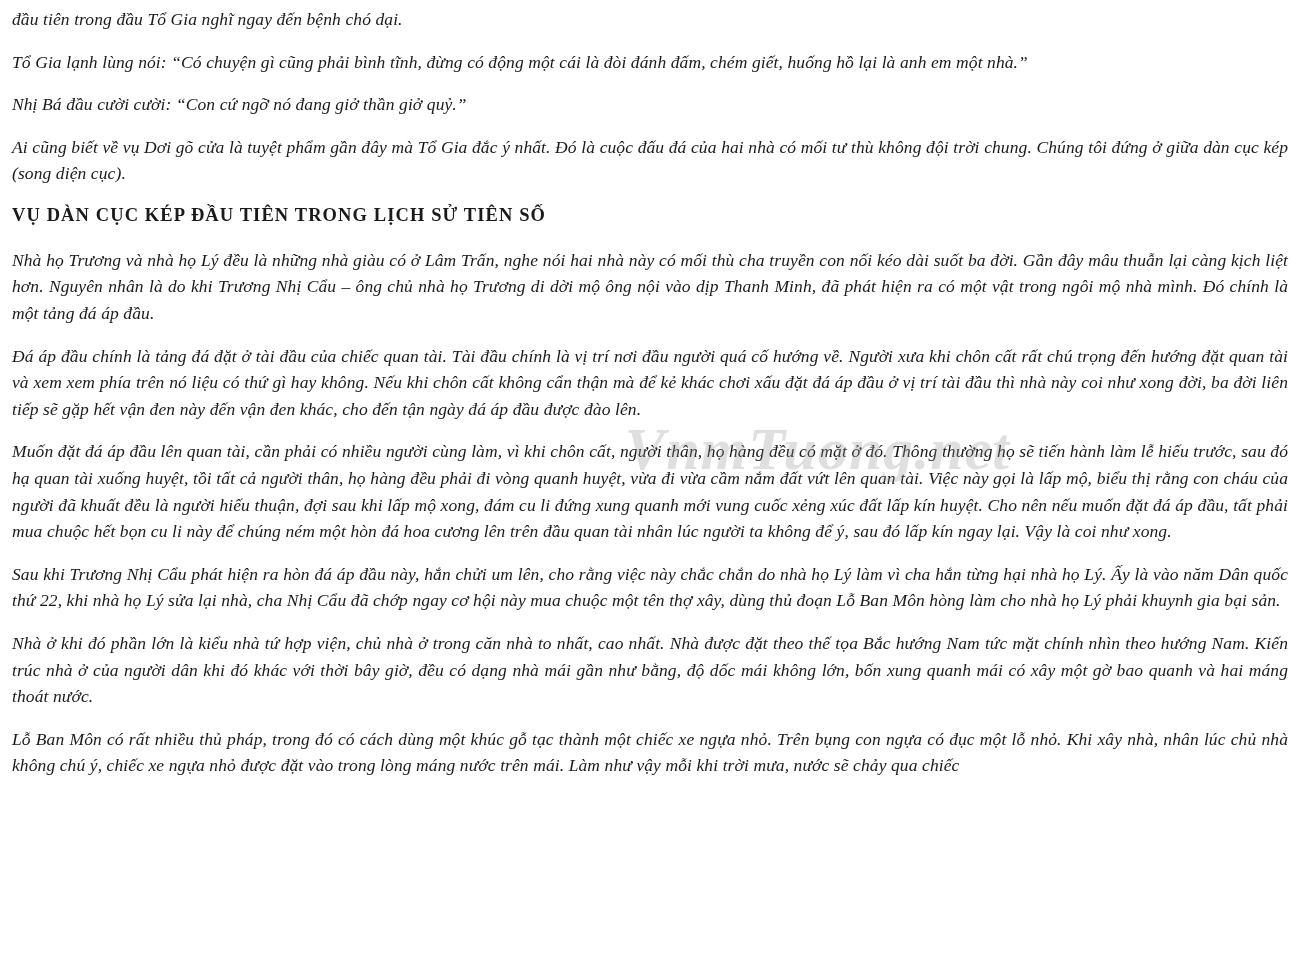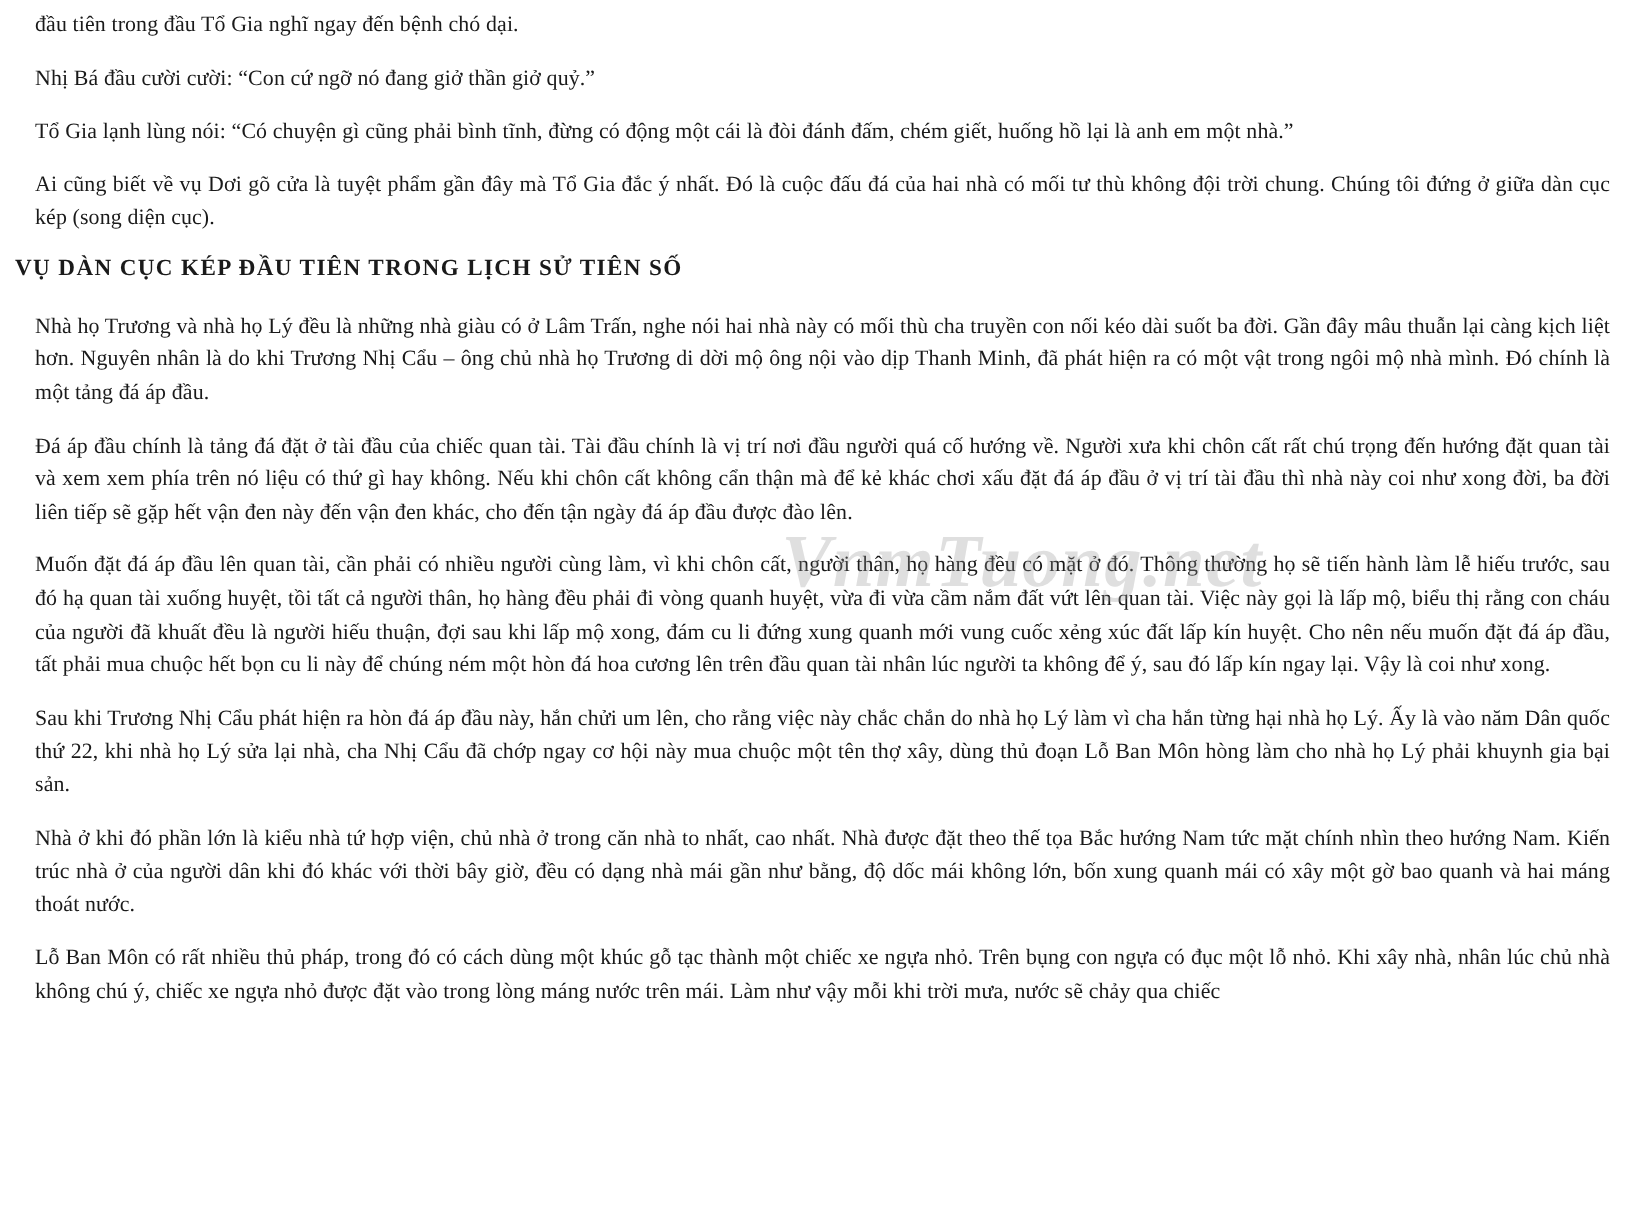--- a/index.html
+++ b/index.html
@@ -36,26 +36,27 @@
     white-space: nowrap;
     pointer-events: none;
     z-index: 5;
     user-select: none;
   }
   .content {
     position: relative;
     z-index: 1;
   }
   p.para {
-    margin: 0 0 16px 16px;
+    margin: 0 0 16px 0;
     font-size: 17.5px;
     line-height: 1.52;
     text-align: justify;
     text-justify: inter-word;
     letter-spacing: 0.1px;
+    font-style: italic;
   }
   p.para:last-child {
     margin-bottom: 0;
   }
   h2.section-heading {
     margin: 0 0 18px 0;
     font-size: 18.5px;
     font-weight: bold;
     line-height: 1.4;
     letter-spacing: 1.1px;
@@ -67,22 +68,22 @@
 </style>
 </head>
 <body>
 
 <div id="page">
 
   <div class="watermark">VnmTuong.net</div>
 
   <div class="content">
     <p class="para">đầu tiên trong đầu Tổ Gia nghĩ ngay đến bệnh chó dại.</p>
+    <p class="para">Tổ Gia lạnh lùng nói: “Có chuyện gì cũng phải bình tĩnh, đừng có động một cái là đòi đánh đấm, chém giết, huống hồ lại là anh em một nhà.”</p>
     <p class="para">Nhị Bá đầu cười cười: “Con cứ ngỡ nó đang giở thần giở quỷ.”</p>
-    <p class="para">Tổ Gia lạnh lùng nói: “Có chuyện gì cũng phải bình tĩnh, đừng có động một cái là đòi đánh đấm, chém giết, huống hồ lại là anh em một nhà.”</p>
     <p class="para tight">Ai cũng biết về vụ Dơi gõ cửa là tuyệt phẩm gần đây mà Tổ Gia đắc ý nhất. Đó là cuộc đấu đá của hai nhà có mối tư thù không đội trời chung. Chúng tôi đứng ở giữa dàn cục kép (song diện cục).</p>
     <h2 class="section-heading">VỤ DÀN CỤC KÉP ĐẦU TIÊN TRONG LỊCH SỬ TIÊN SỐ</h2>
     <p class="para">Nhà họ Trương và nhà họ Lý đều là những nhà giàu có ở Lâm Trấn, nghe nói hai nhà này có mối thù cha truyền con nối kéo dài suốt ba đời. Gần đây mâu thuẫn lại càng kịch liệt hơn. Nguyên nhân là do khi Trương Nhị Cẩu – ông chủ nhà họ Trương di dời mộ ông nội vào dịp Thanh Minh, đã phát hiện ra có một vật trong ngôi mộ nhà mình. Đó chính là một tảng đá áp đầu.</p>
     <p class="para">Đá áp đầu chính là tảng đá đặt ở tài đầu của chiếc quan tài. Tài đầu chính là vị trí nơi đầu người quá cố hướng về. Người xưa khi chôn cất rất chú trọng đến hướng đặt quan tài và xem xem phía trên nó liệu có thứ gì hay không. Nếu khi chôn cất không cẩn thận mà để kẻ khác chơi xấu đặt đá áp đầu ở vị trí tài đầu thì nhà này coi như xong đời, ba đời liên tiếp sẽ gặp hết vận đen này đến vận đen khác, cho đến tận ngày đá áp đầu được đào lên.</p>
     <p class="para">Muốn đặt đá áp đầu lên quan tài, cần phải có nhiều người cùng làm, vì khi chôn cất, người thân, họ hàng đều có mặt ở đó. Thông thường họ sẽ tiến hành làm lễ hiếu trước, sau đó hạ quan tài xuống huyệt, tồi tất cả người thân, họ hàng đều phải đi vòng quanh huyệt, vừa đi vừa cầm nắm đất vứt lên quan tài. Việc này gọi là lấp mộ, biểu thị rằng con cháu của người đã khuất đều là người hiếu thuận, đợi sau khi lấp mộ xong, đám cu li đứng xung quanh mới vung cuốc xẻng xúc đất lấp kín huyệt. Cho nên nếu muốn đặt đá áp đầu, tất phải mua chuộc hết bọn cu li này để chúng ném một hòn đá hoa cương lên trên đầu quan tài nhân lúc người ta không để ý, sau đó lấp kín ngay lại. Vậy là coi như xong.</p>
     <p class="para">Sau khi Trương Nhị Cẩu phát hiện ra hòn đá áp đầu này, hắn chửi um lên, cho rằng việc này chắc chắn do nhà họ Lý làm vì cha hắn từng hại nhà họ Lý. Ấy là vào năm Dân quốc thứ 22, khi nhà họ Lý sửa lại nhà, cha Nhị Cẩu đã chớp ngay cơ hội này mua chuộc một tên thợ xây, dùng thủ đoạn Lỗ Ban Môn hòng làm cho nhà họ Lý phải khuynh gia bại sản.</p>
     <p class="para">Nhà ở khi đó phần lớn là kiểu nhà tứ hợp viện, chủ nhà ở trong căn nhà to nhất, cao nhất. Nhà được đặt theo thế tọa Bắc hướng Nam tức mặt chính nhìn theo hướng Nam. Kiến trúc nhà ở của người dân khi đó khác với thời bây giờ, đều có dạng nhà mái gần như bằng, độ dốc mái không lớn, bốn xung quanh mái có xây một gờ bao quanh và hai máng thoát nước.</p>
     <p class="para">Lỗ Ban Môn có rất nhiều thủ pháp, trong đó có cách dùng một khúc gỗ tạc thành một chiếc xe ngựa nhỏ. Trên bụng con ngựa có đục một lỗ nhỏ. Khi xây nhà, nhân lúc chủ nhà không chú ý, chiếc xe ngựa nhỏ được đặt vào trong lòng máng nước trên mái. Làm như vậy mỗi khi trời mưa, nước sẽ chảy qua chiếc</p>
   </div>
 

